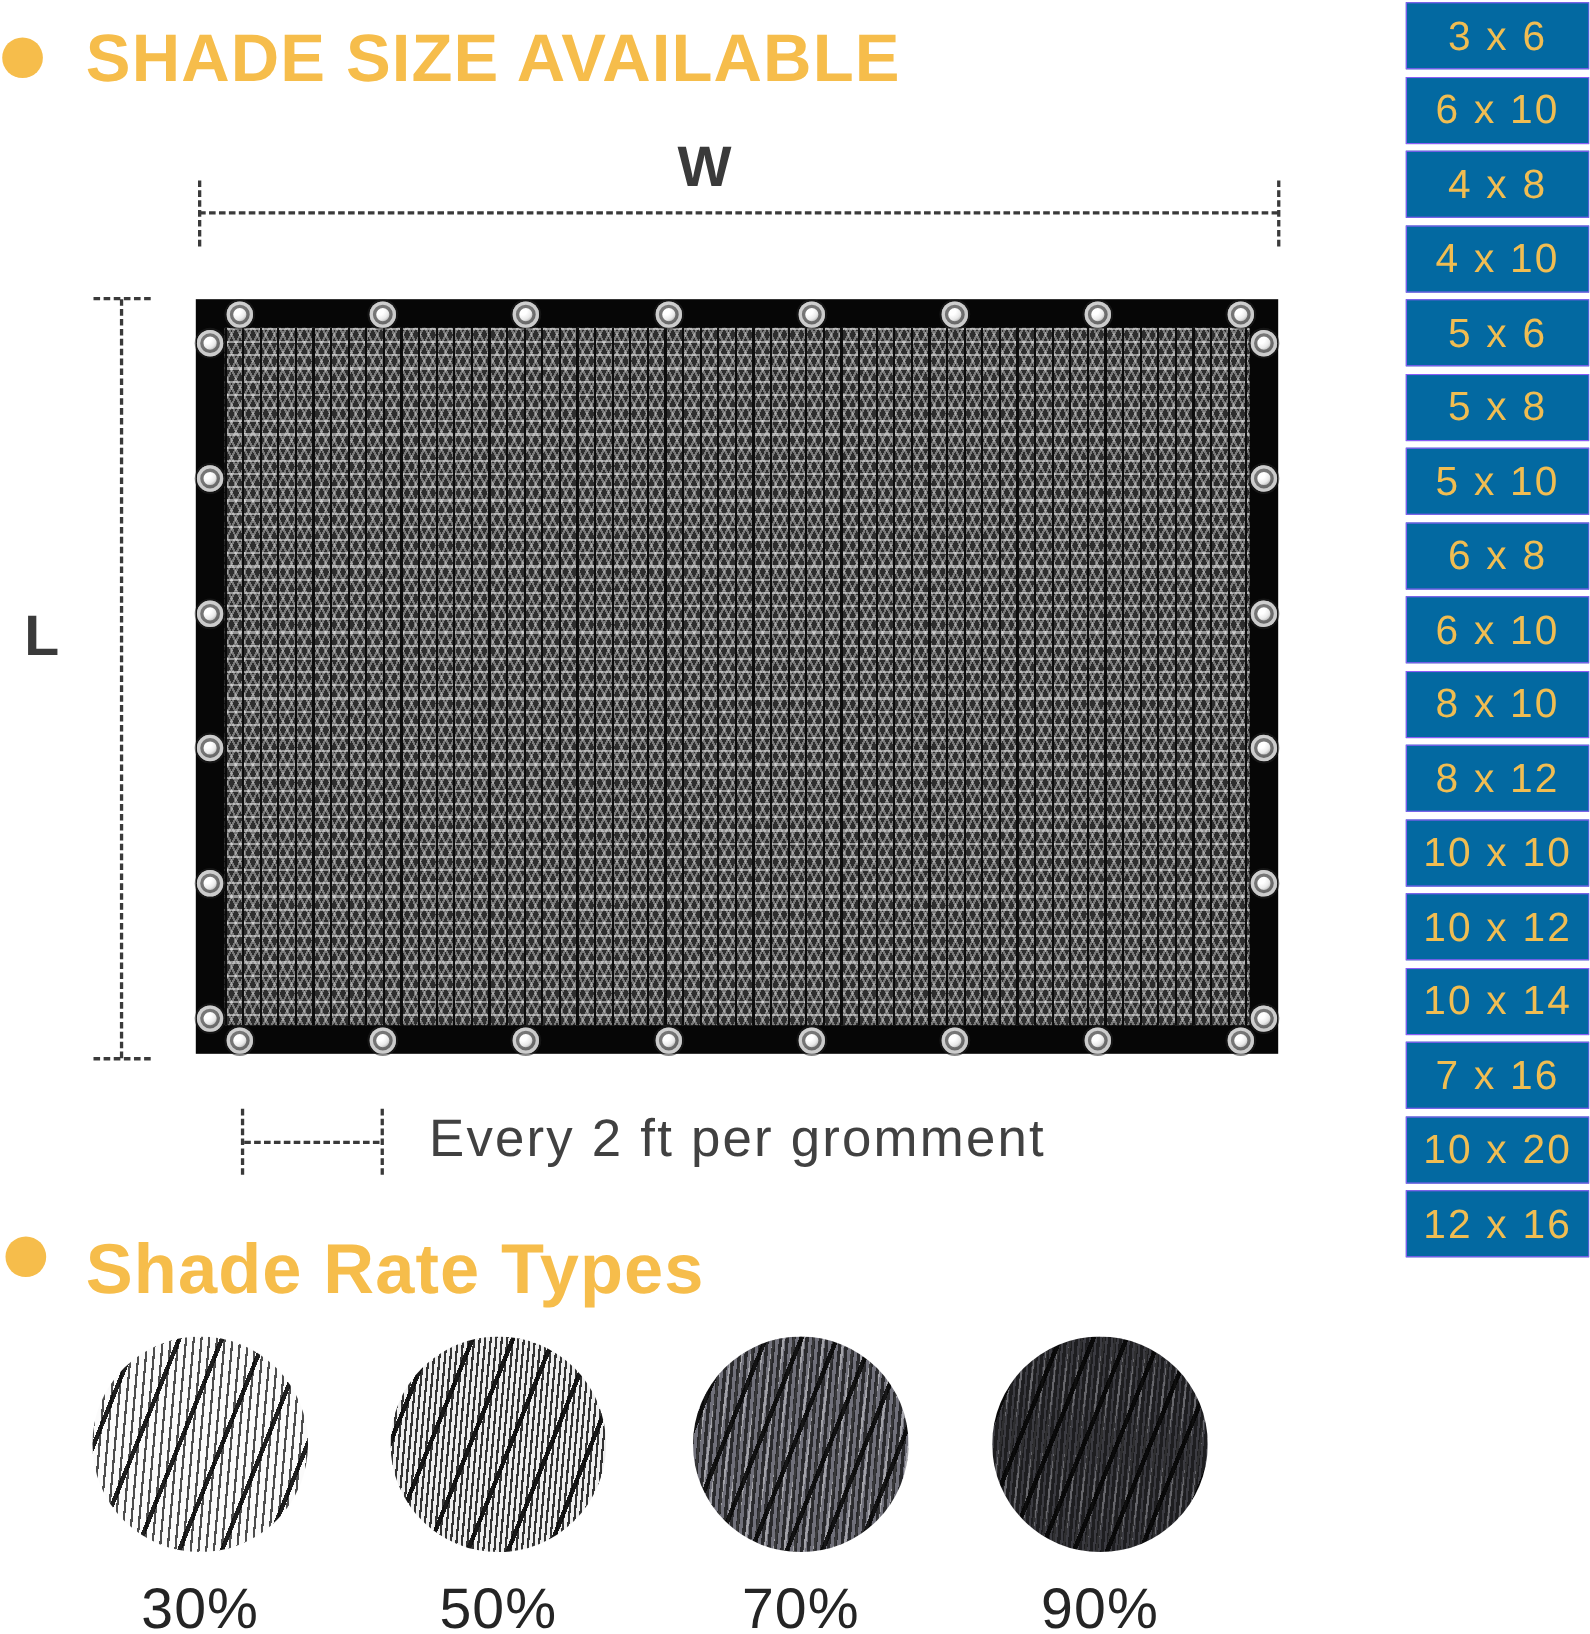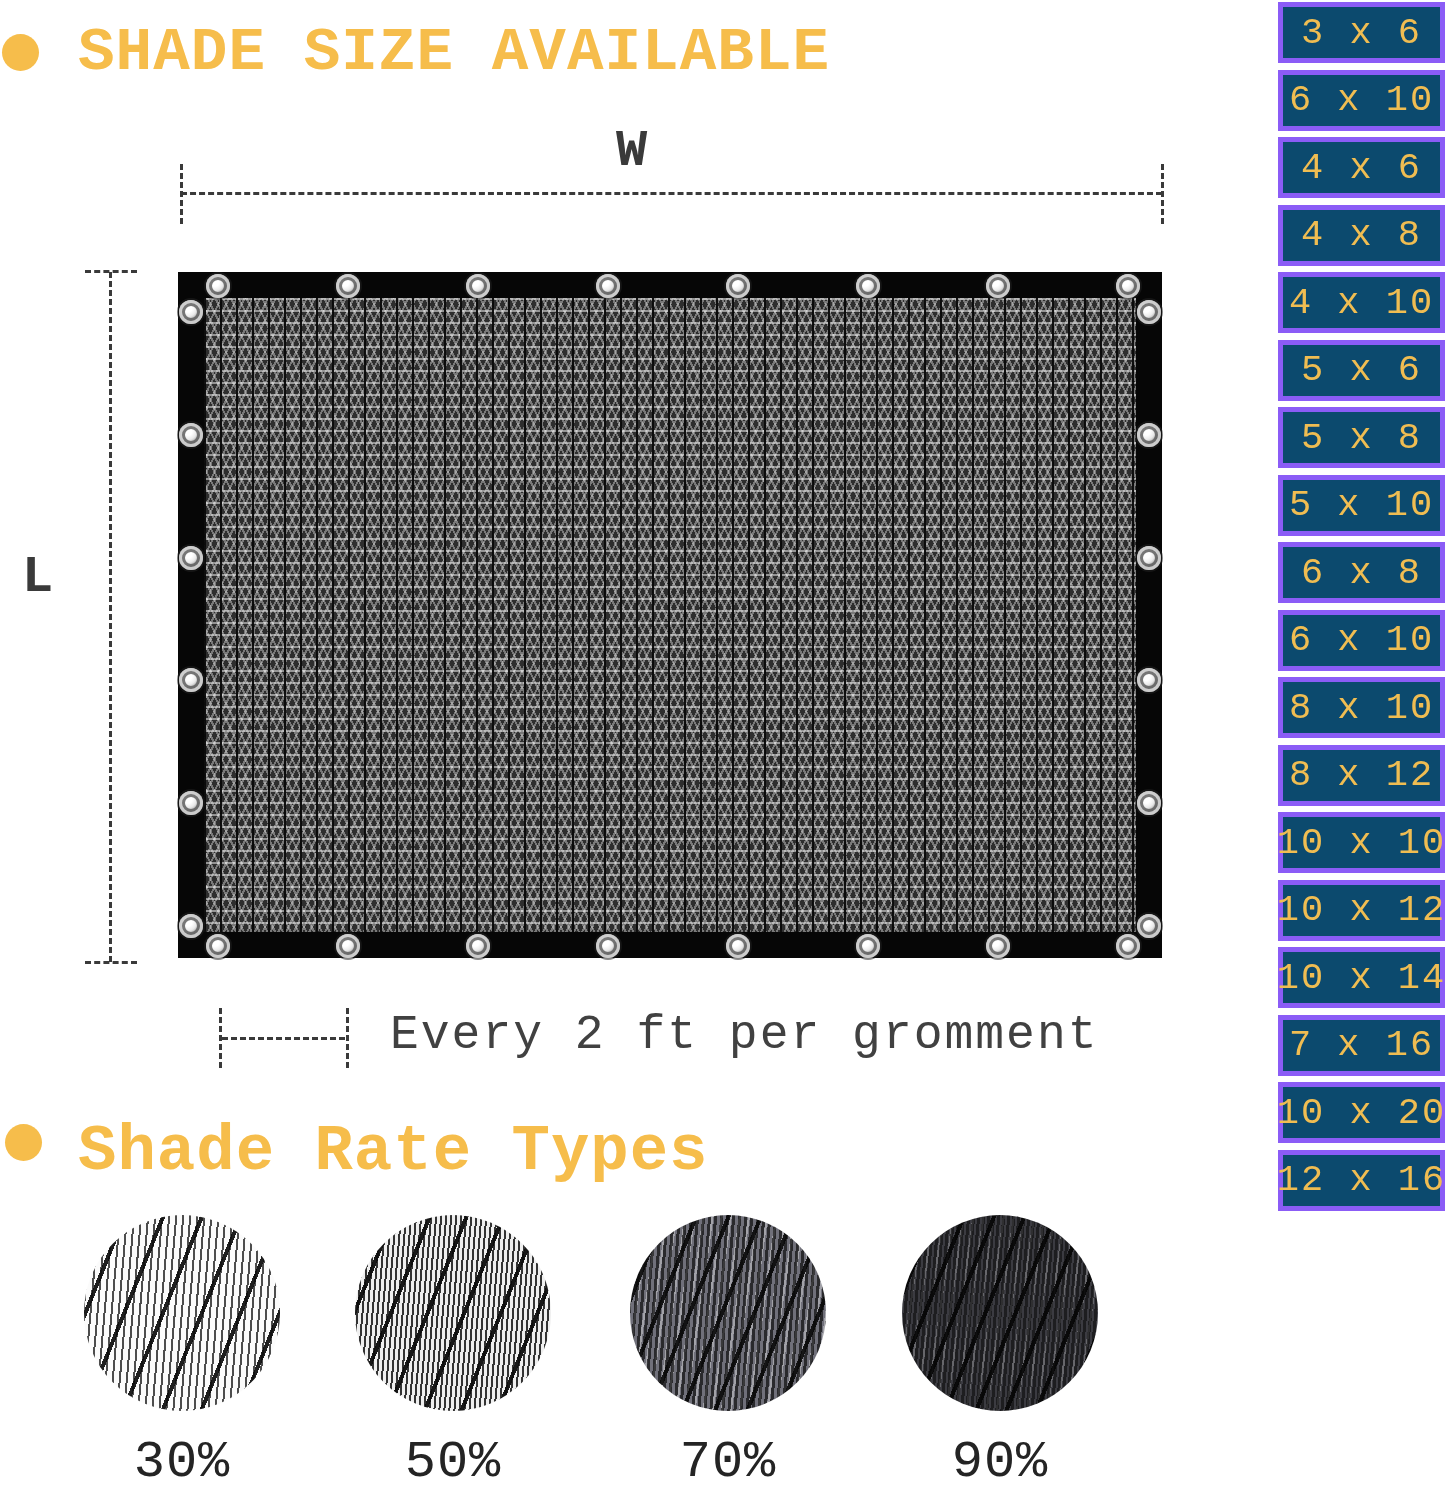--- a/index.html
+++ b/index.html
@@ -1,18 +1,18 @@
 <!DOCTYPE html>
 <html><head>
 <meta charset="utf-8">
 <style>
   html,body{margin:0;padding:0;background:#ffffff;}
   .page{
     position:relative;width:1445px;height:1485px;background:#ffffff;overflow:hidden;
-    font-family:Liberation Mono, monospace;
+    font-family:Liberation Sans, sans-serif;
   }
   
   .bullet{position:absolute;border-radius:50%;background:#f6bd4b;width:37px;height:37px;}
   .h1{
     position:absolute;left:78px;top:18px;font-size:61px;font-weight:bold;color:#f6bd4b;
     letter-spacing:1px;white-space:nowrap;
   }
   .h2{
     position:absolute;left:78px;top:1104px;font-size:64px;font-weight:bold;color:#f6bd4b;
     letter-spacing:1px;white-space:nowrap;margin-top:12px;
@@ -76,21 +76,21 @@
       repeating-linear-gradient(112deg, rgba(5,5,5,.9) 0 4px, rgba(0,0,0,0) 4px 28px),
       repeating-linear-gradient(95deg, rgba(10,10,10,.6) 0 3px, rgba(0,0,0,0) 3px 5px),
       repeating-linear-gradient(98deg, rgba(255,255,255,.22) 0 2px, rgba(255,255,255,0) 2px 10px);
   }
   
   .size-list{
     position:absolute;right:0;top:2px;width:167px;
     display:flex;flex-direction:column;gap:6.5px;
   }
   .size-chip{
-    height:61px;box-sizing:border-box;background:#0c4a6e;border:5px solid #8b5cf6;
+    height:61px;box-sizing:border-box;background:#0369a1;border:1px solid #8b5cf6;
     color:#f0bd52;font-size:37px;letter-spacing:2px;
     display:flex;align-items:center;justify-content:center;white-space:nowrap;
   }
 </style>
 </head>
 <body>
 
 <div class="page">
 
   <div class="bullet" style="left:2px;top:34px;"></div>
@@ -134,21 +134,20 @@
       </div>
       <div class="rate-item tone-darkest" style="left: 902px; top: 1215px;">
         <div class="rate-circle"></div>
         <div class="rate-label">90%</div>
       </div>
     </div>
 
   <div class="size-list" id="size-list">
       <div class="size-chip">3 x 6</div>
       <div class="size-chip">6 x 10</div>
-      <div class="size-chip">4 x 6</div>
       <div class="size-chip">4 x 8</div>
       <div class="size-chip">4 x 10</div>
       <div class="size-chip">5 x 6</div>
       <div class="size-chip">5 x 8</div>
       <div class="size-chip">5 x 10</div>
       <div class="size-chip">6 x 8</div>
       <div class="size-chip">6 x 10</div>
       <div class="size-chip">8 x 10</div>
       <div class="size-chip">8 x 12</div>
       <div class="size-chip">10 x 10</div>

